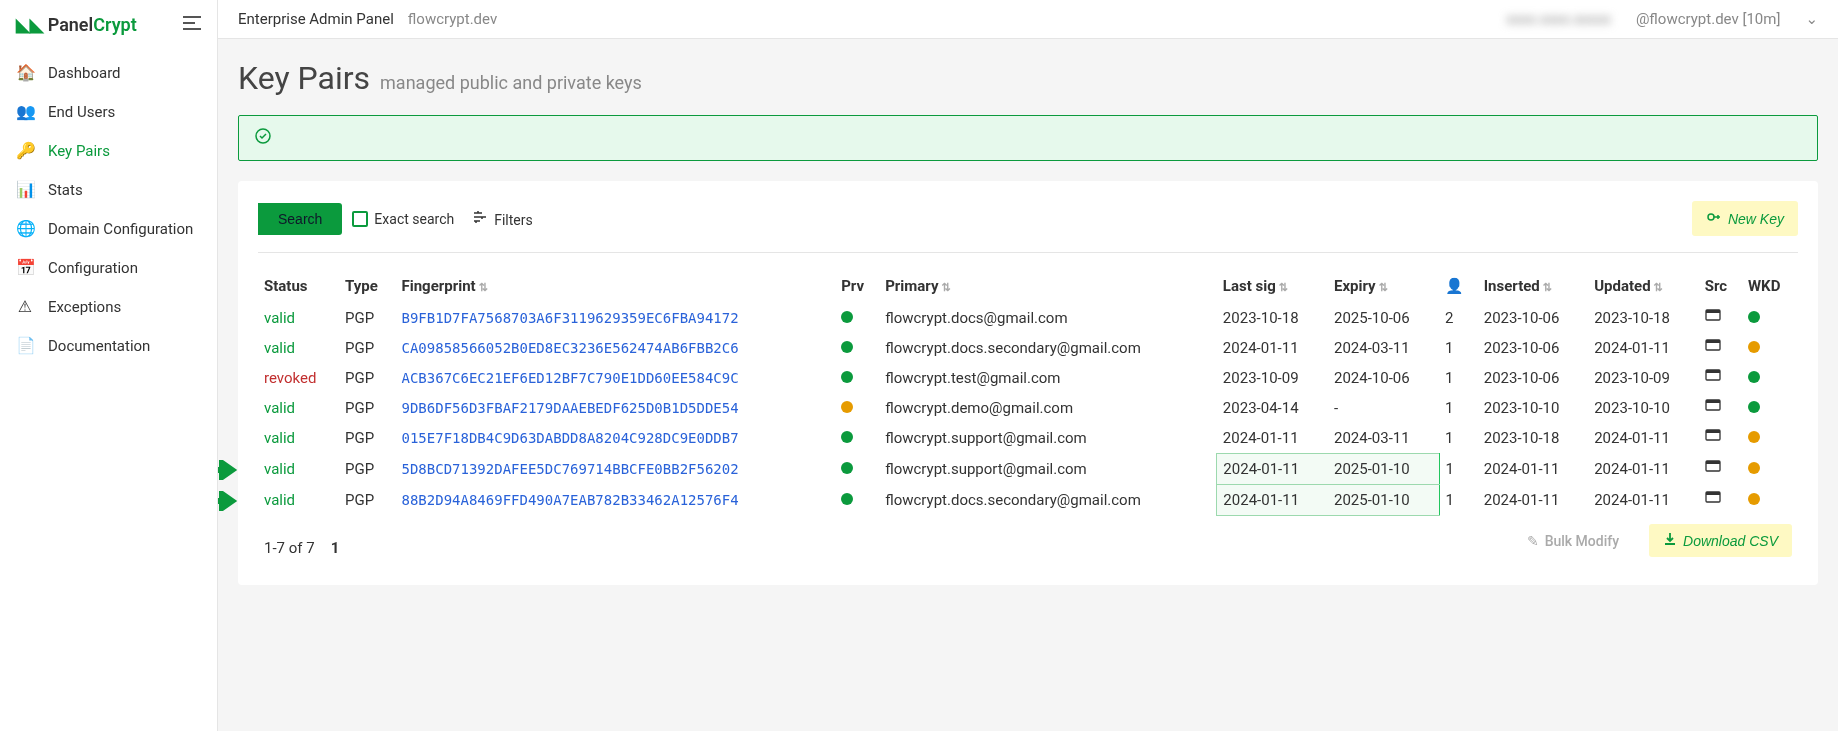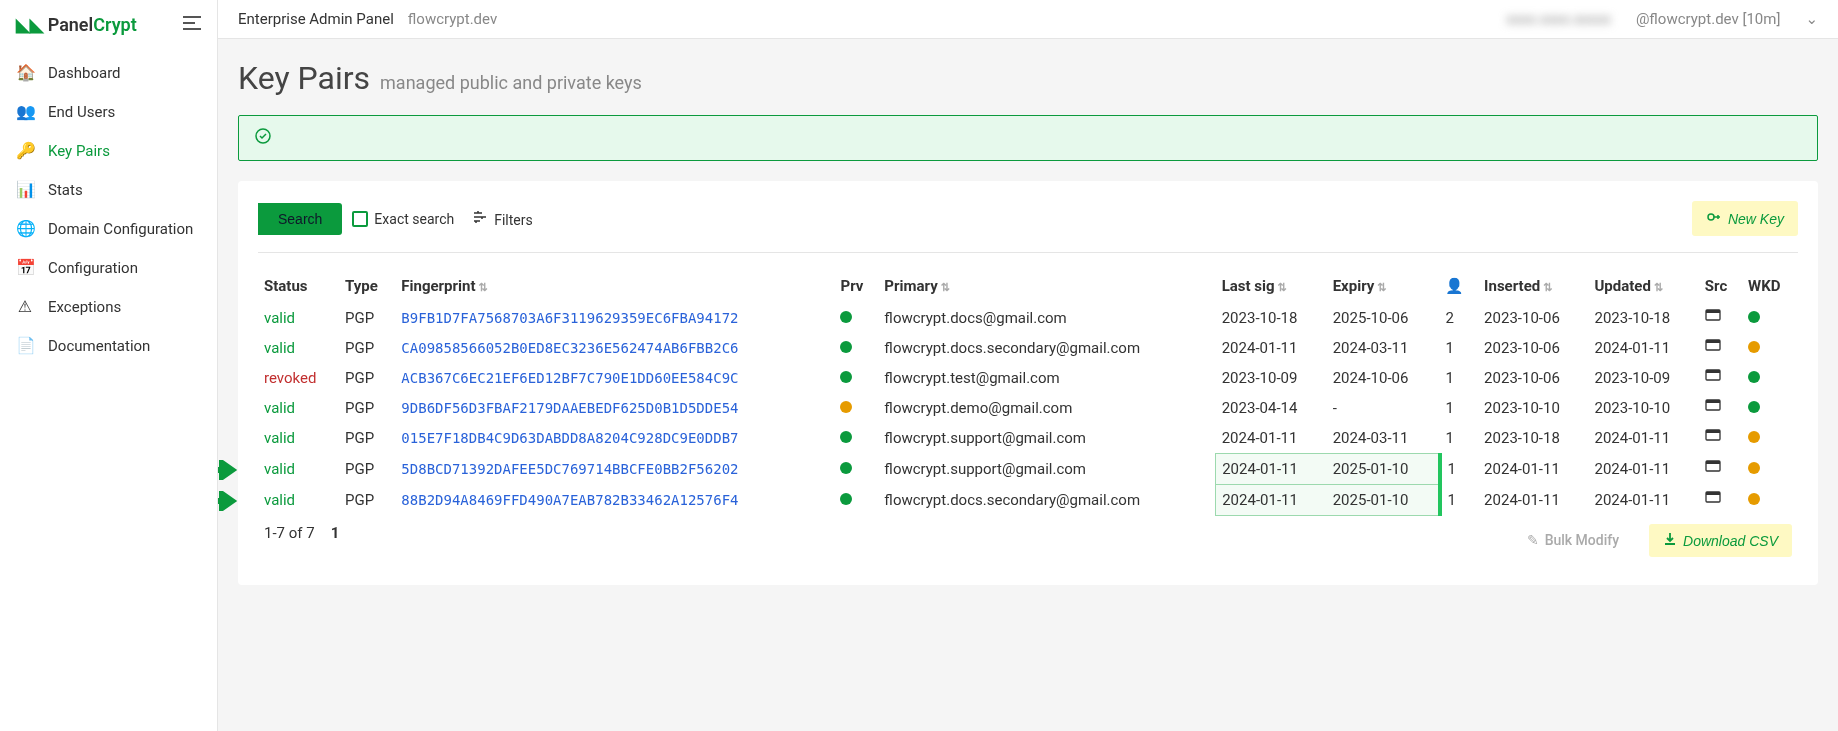--- a/index.html
+++ b/index.html
@@ -43,28 +43,28 @@
 td { padding: 6px 6px; white-space: nowrap; }
 .status-valid { color: #0b9a3d; }
 .status-revoked { color: #c23030; }
 .fingerprint { color: #2962d9; font-family: monospace; font-size: 14px; }
 .dot { display: inline-block; width: 12px; height: 12px; border-radius: 50%; }
 .dot-green { background: #0b9a3d; }
 .dot-orange { background: #e69b00; }
 .sort-icon { color: #aaa; font-size: 11px; margin-left: 3px; }
 .head-icon { font-size: 15px; color: #555; }
 .src-icon { font-size: 15px; color: #333; }
-.table-footer { display: flex; align-items: flex-start; padding: 8px 6px; gap: 16px; font-size: 15px; }
+.table-footer { display: flex; align-items: flex-end; padding: 8px 6px; gap: 16px; font-size: 15px; }
 .page-num { font-weight: 700; }
 .arrow-marker { position: absolute; left: -56px; width: 40px; height: 20px; }
 .arrow-marker svg { width: 40px; height: 20px; }
 .row-wrap { position: relative; }
 .hl-cell { background: #f3fbf5; }
 .hl-left { border-left: 1px solid #9cd9ae; border-top: 1px solid #9cd9ae; border-bottom: 1px solid #9cd9ae; }
-.hl-right { border-right: 4px solid #22c55e; border-top: 1px solid #9cd9ae; border-bottom: 1px solid #9cd9ae; margin-left: 16px; }
+.hl-right { border-right: 1px solid #22c55e; border-top: 1px solid #9cd9ae; border-bottom: 1px solid #9cd9ae; margin-left: 16px; }
 .checkbox-box { width:16px; height:16px; border:2px solid #0b9a3d; border-radius:2px; display:inline-block; }
 </style>
 </head>
 <body>
 
 <div class="app">
   <aside class="sidebar">
     <div class="sidebar-header">
       <span class="logo">
         <span class="logo-mark">◣◣</span>

